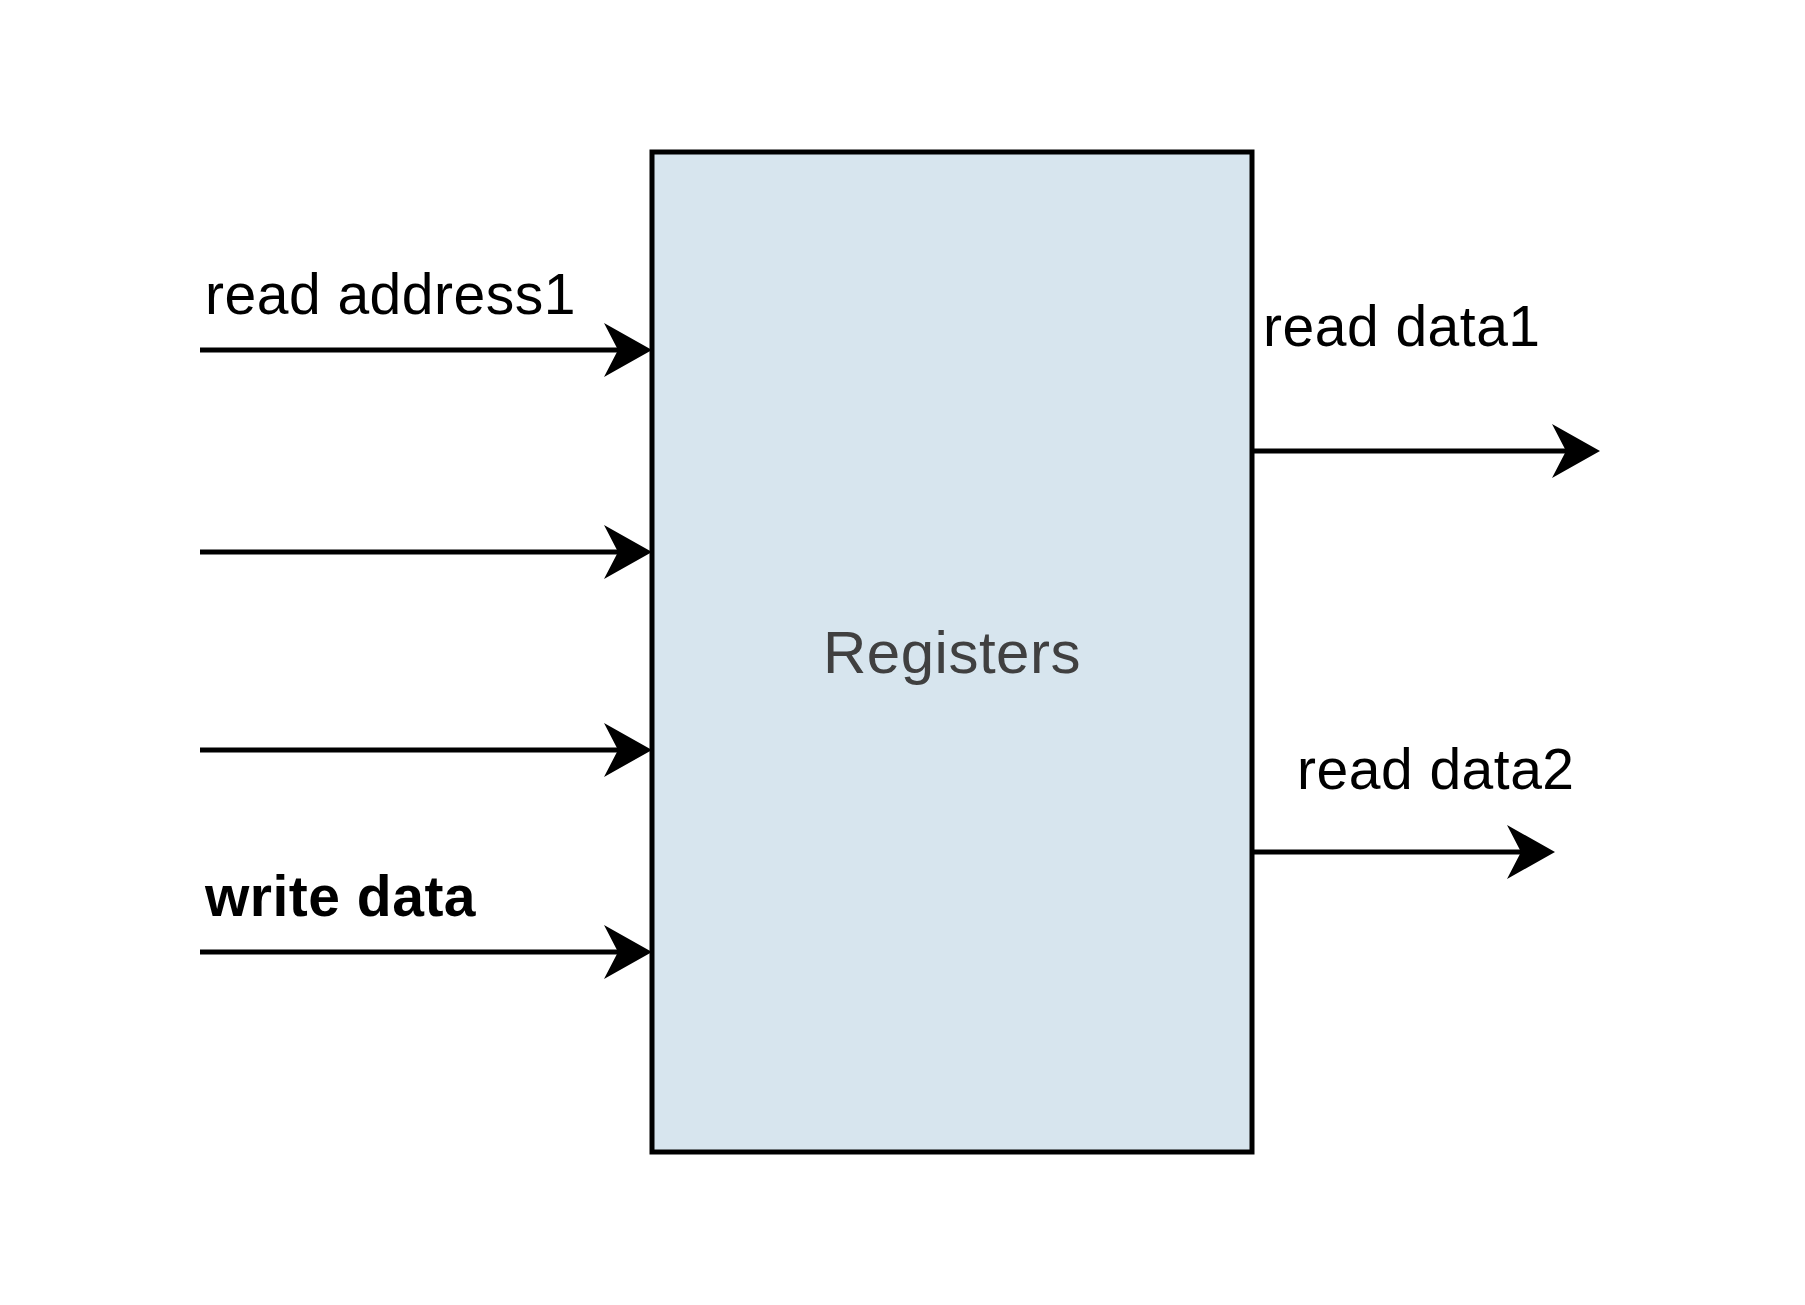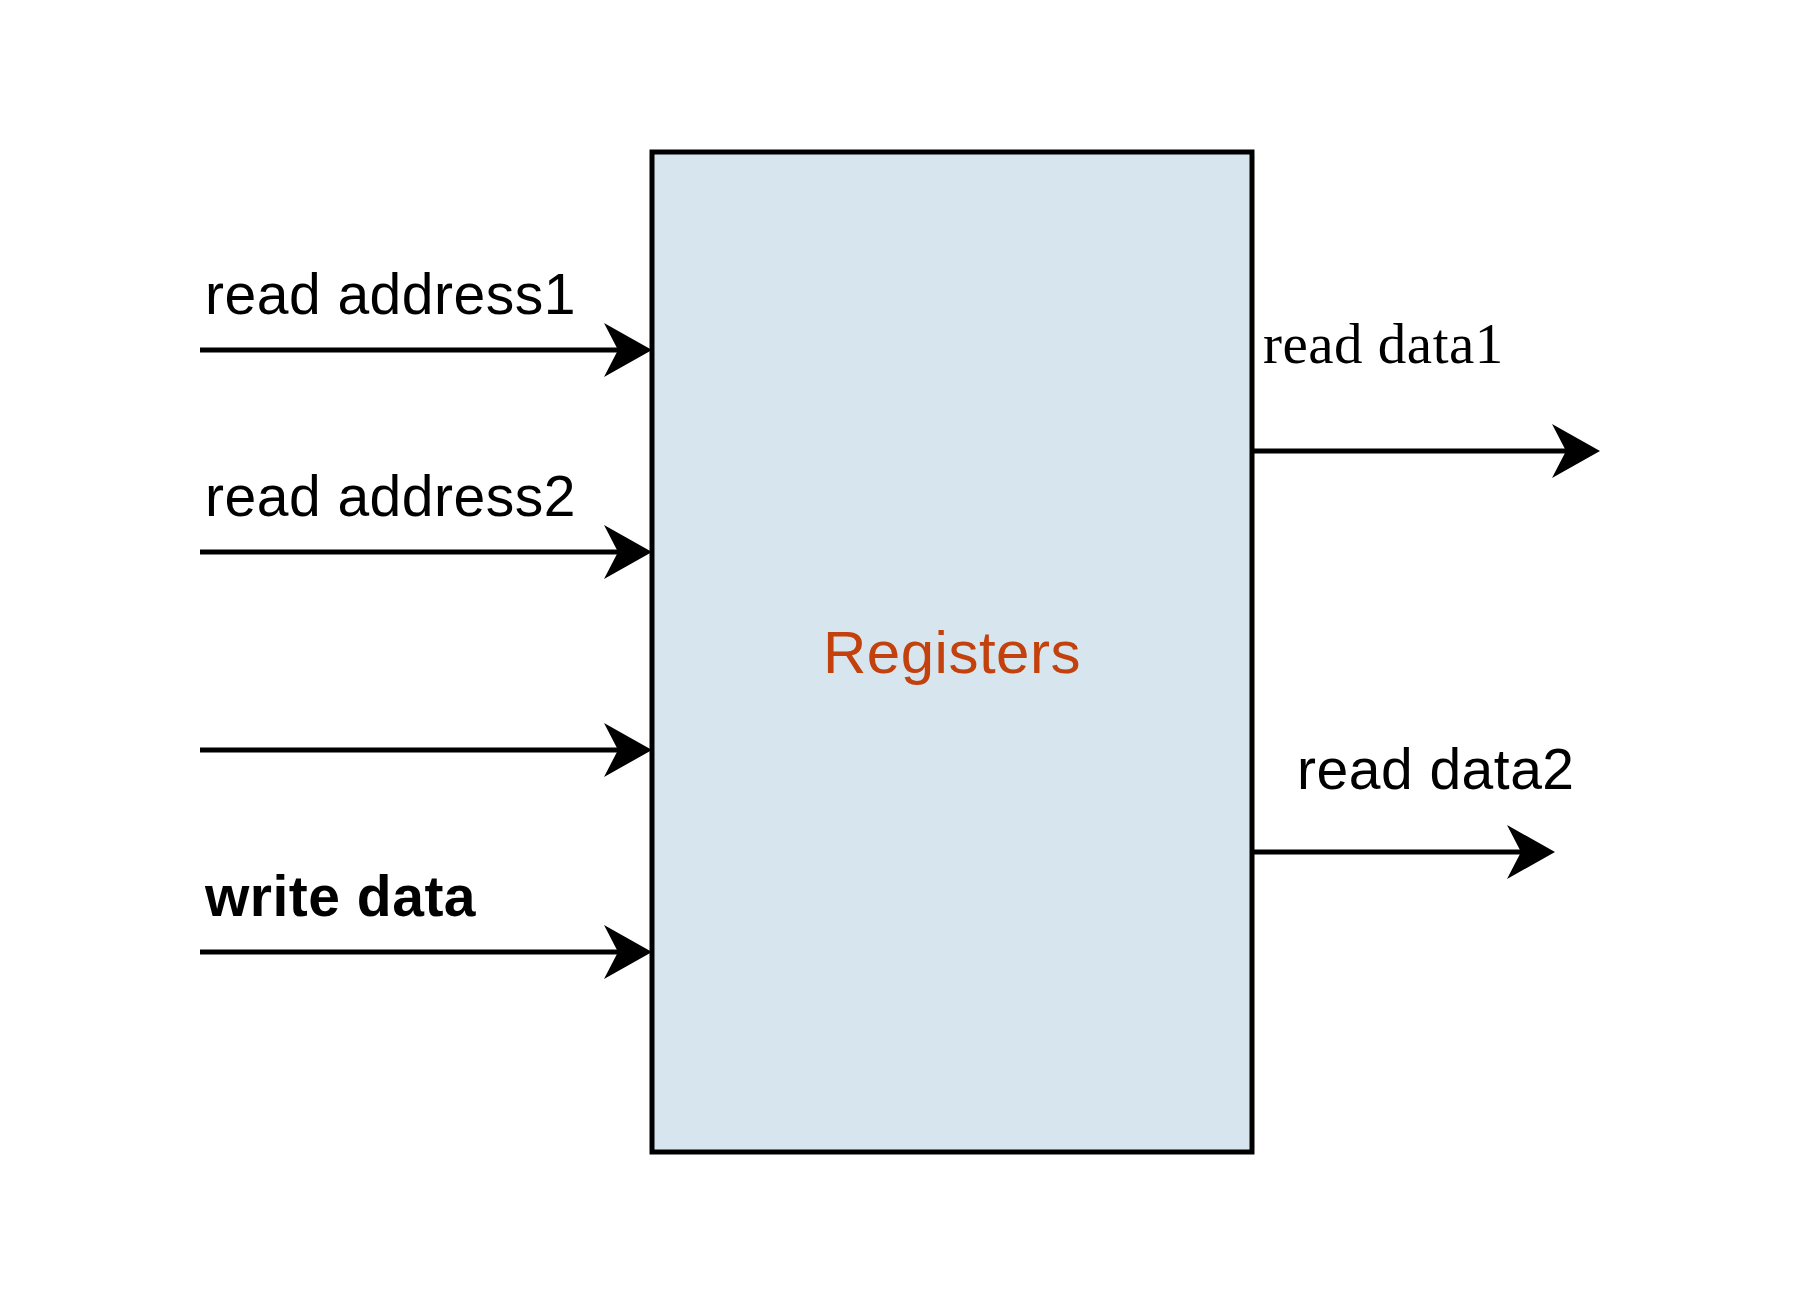--- a/index.html
+++ b/index.html
@@ -36,31 +36,31 @@
     top: 152px;
     width: 600px;
     height: 1000px;
     display: flex;
     align-items: center;
     justify-content: center;
     pointer-events: none;
   }
   .block-label {
     font-size: 60px;
-    color: #c2410c;
+    color: #404040;
     white-space: nowrap;
     letter-spacing: 0.5px;
   }
   
   .label-in-0 { left: 205px; top: 263px; text-align: center; }
   .label-in-1 { left: 205px; top: 465px; }
   .label-in-2 { left: 205px; top: 663px; }
   .label-in-3 { left: 205px; top: 865px; font-weight: bold; }
   
-  .label-out-0 { left: 1263px; top: 313px; font-family: Liberation Serif, serif; }
+  .label-out-0 { left: 1263px; top: 295px; }
   .label-out-1 { left: 1297px; top: 713px; margin-top: 25px; }
 </style>
 </head>
 <body>
 
 <div class="canvas">
 
   <svg class="diagram-svg" viewBox="0 0 1805 1305" xmlns="http://www.w3.org/2000/svg">
 
     <rect x="652" y="152" width="600" height="1000" stroke-width="5" stroke="#000000" fill="#d7e5ee"></rect>
@@ -90,21 +90,20 @@
       <polygon points="1600,451 1552,424 1566,451 1552,478" fill="#000000"></polygon>
     </g>
 
     <g>
       <line x1="1254" y1="852" x2="1523" y2="852" stroke="#000000" stroke-width="5"></line>
       <polygon points="1555,852 1507,825 1521,852 1507,879" fill="#000000"></polygon>
     </g>
   </svg>
 
   <div class="port-label label-in-0">read address1</div>
-  <div class="port-label label-in-1">read address2</div>
   <div class="port-label label-in-3">write data</div>
 
   <div class="port-label label-out-0">read data1</div>
   <div class="port-label label-out-1">read data2</div>
 
   <div class="block-label-wrap">
     <span class="block-label">Registers</span>
   </div>
 
 </div>

